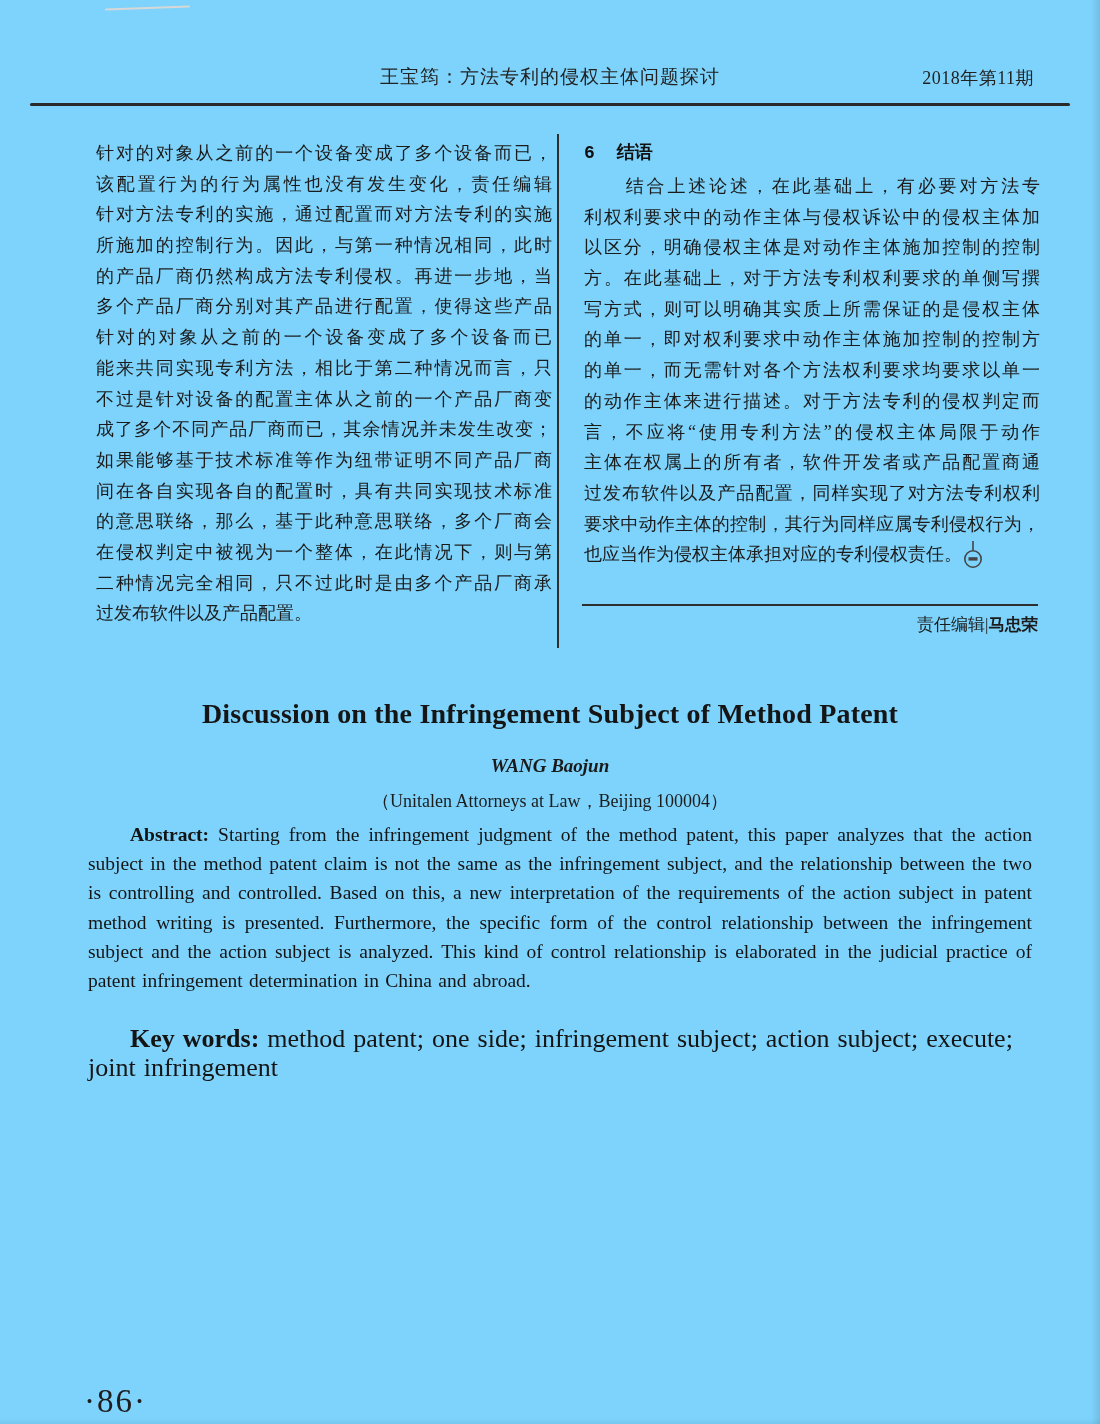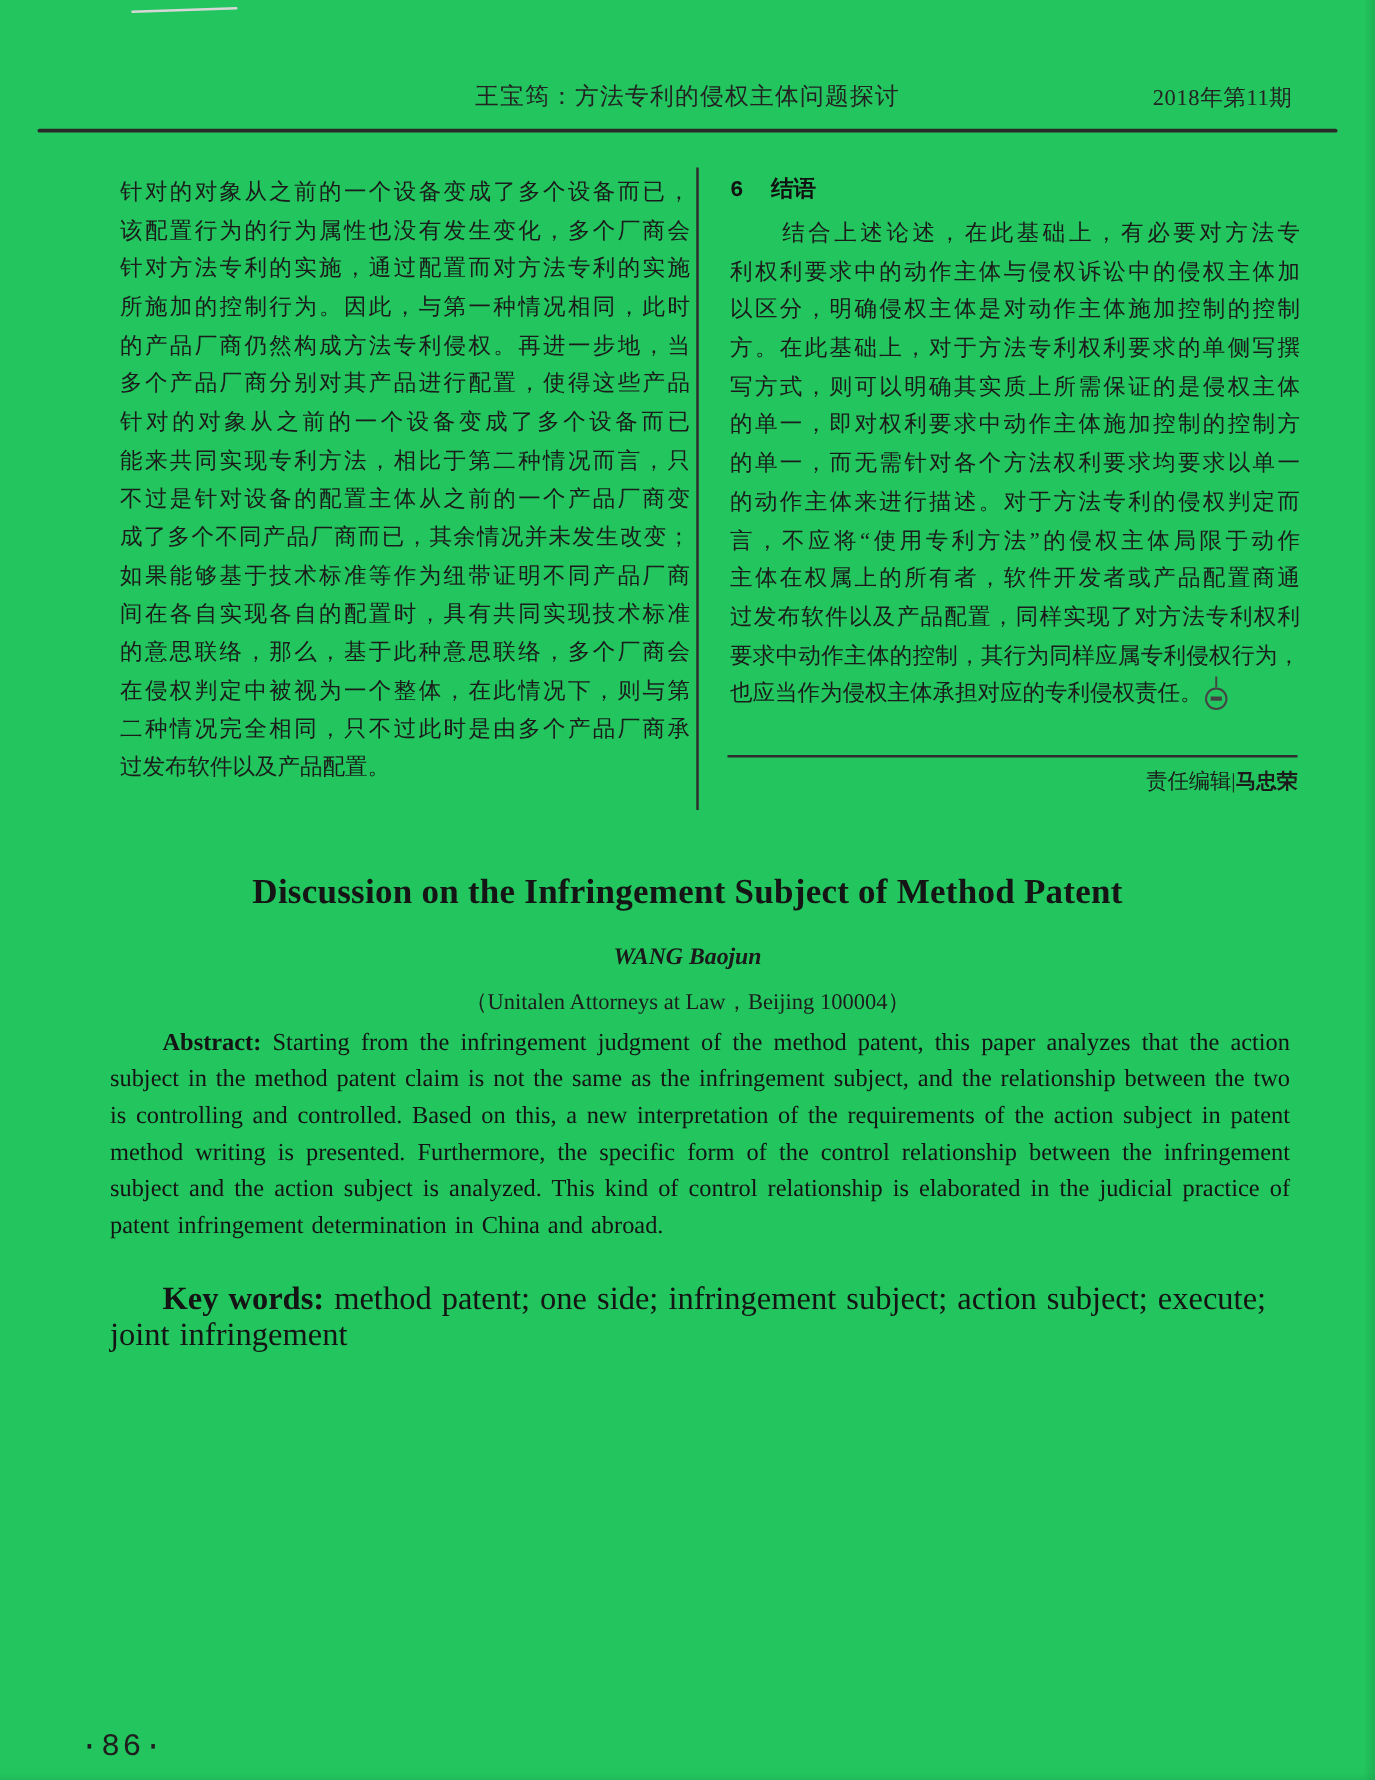--- a/index.html
+++ b/index.html
@@ -1,19 +1,19 @@
 <!DOCTYPE html>
 <html><head>
 <meta charset="utf-8">
 <style>
   html,body{margin:0;padding:0;background:#ffffff;}
   #page{
     position:relative;
     width:1100px;height:1424px;
-    background:#22c55e;
+    background:#7dd3fc;
     font-family:"Liberation Serif", serif;
     color:#1c1c1c;
     overflow:hidden;
   }
   
   .edge-right{position:absolute;top:0;right:0;width:9px;height:100%;
     background:linear-gradient(to right, rgba(0,0,0,0), rgba(0,0,0,0.10));}
   .edge-bottom{position:absolute;bottom:0;left:0;width:100%;height:6px;
     background:linear-gradient(to bottom, rgba(0,0,0,0), rgba(0,0,0,0.05));}
   .scratch-top{position:absolute;top:7px;left:105px;width:85px;height:2px;
@@ -94,39 +94,39 @@
   }
   .en-abstract p{margin:0;text-indent:42px;}
   .en-keywords{
     position:absolute;top:1024px;left:88px;width:944px;
     font-size:26px;line-height:29px;color:#141414;word-spacing:1.5px;
   }
   .en-keywords p{margin:0;text-indent:42px;}
   b.lbl{font-weight:bold;}
 
   .page-number{
-    position:absolute;top:1383px;left:64px;
-    font-family:Liberation Mono, monospace;
-    font-size:25px;color:#1e1e1e;letter-spacing:2px;
+    position:absolute;top:1383px;left:84px;
+    font-family:Liberation Serif, serif;
+    font-size:33px;color:#1e1e1e;letter-spacing:2px;
   }
 </style>
 </head>
 <body>
 
 <div id="page">
 
   <div class="scratch-top"></div>
 
   <div class="running-title">王宝筠：方法专利的侵权主体问题探讨</div>
   <div class="issue-label">2018年第11期</div>
   <div class="header-rule"></div>
 
   <div class="col col-left cn-lines">
       <div class="cn-line">针对的对象从之前的一个设备变成了多个设备而已，</div>
-      <div class="cn-line">该配置行为的行为属性也没有发生变化，多个厂商会</div>
+      <div class="cn-line">该配置行为的行为属性也没有发生变化，责任编辑</div>
       <div class="cn-line">针对方法专利的实施，通过配置而对方法专利的实施</div>
       <div class="cn-line">所施加的控制行为。因此，与第一种情况相同，此时</div>
       <div class="cn-line">的产品厂商仍然构成方法专利侵权。再进一步地，当</div>
       <div class="cn-line">多个产品厂商分别对其产品进行配置，使得这些产品</div>
       <div class="cn-line">针对的对象从之前的一个设备变成了多个设备而已</div>
       <div class="cn-line">能来共同实现专利方法，相比于第二种情况而言，只</div>
       <div class="cn-line">不过是针对设备的配置主体从之前的一个产品厂商变</div>
       <div class="cn-line">成了多个不同产品厂商而已，其余情况并未发生改变；</div>
       <div class="cn-line">如果能够基于技术标准等作为纽带证明不同产品厂商</div>
       <div class="cn-line">间在各自实现各自的配置时，具有共同实现技术标准</div>

